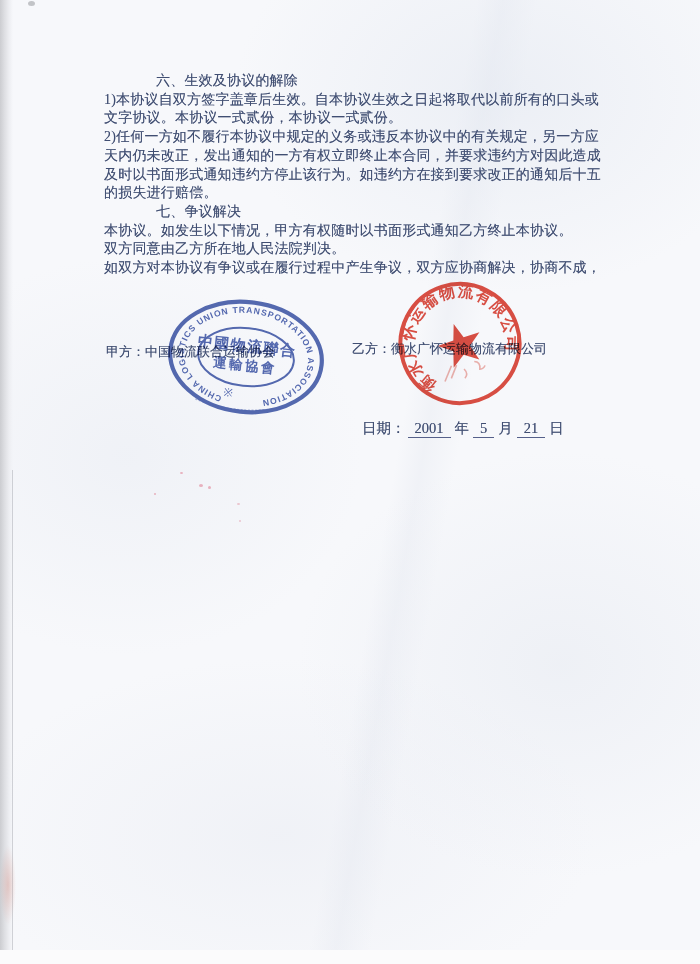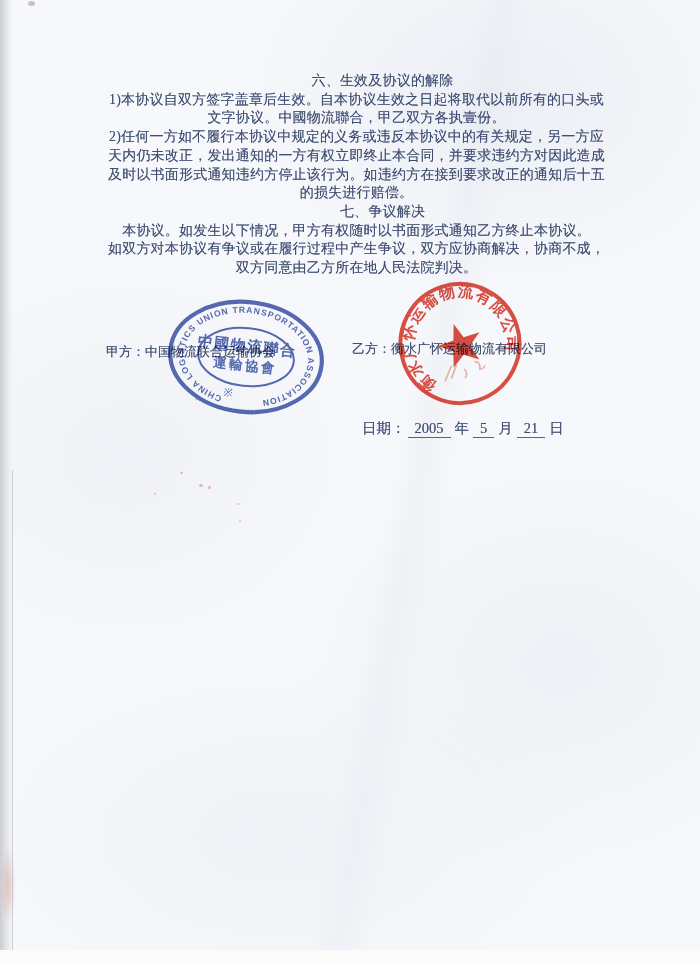--- a/index.html
+++ b/index.html
@@ -40,21 +40,21 @@
     background:radial-gradient(closest-side, rgba(214,152,142,.45), transparent);
   }
   .bottom-strip{
     position:absolute;left:0;top:950px;width:700px;height:14px;
     background:#fbfbfc;
   }
   
   .textblock{position:absolute;left:104px;top:72px;width:505px;}
   .line{
     font-size:14px;line-height:18.7px;letter-spacing:.2px;white-space:nowrap;
-    color:#404e72;text-shadow:0 0 .4px rgba(64,78,114,.55);text-align:center;
+    color:#404e72;text-shadow:0 0 .4px rgba(64,78,114,.55);
   }
   .line.indent{padding-left:52px;}
   .party{
     position:absolute;font-size:13px;color:#404e72;white-space:nowrap;
     text-shadow:0 0 .4px rgba(64,78,114,.55);
   }
   .party-a{left:106px;top:343px;}
   .party-b{left:352px;top:340px;}
   .date-line{
     position:absolute;left:362px;top:419px;font-size:14.5px;color:#404e72;
@@ -81,35 +81,35 @@
 </head>
 <body>
 
 <div class="scan">
 
   <div class="paper">
 
     <div class="textblock">
       <div class="line indent">六、生效及协议的解除</div>
       <div class="line">1)本协议自双方签字盖章后生效。自本协议生效之日起将取代以前所有的口头或</div>
-      <div class="line">文字协议。中國物流聯合，甲乙双方各执壹份。</div>
+      <div class="line">文字协议。本协议一式贰份，本协议一式贰份。</div>
       <div class="line">2)任何一方如不履行本协议中规定的义务或违反本协议中的有关规定，另一方应</div>
       <div class="line">天内仍未改正，发出通知的一方有权立即终止本合同，并要求违约方对因此造成</div>
       <div class="line">及时以书面形式通知违约方停止该行为。如违约方在接到要求改正的通知后十五</div>
       <div class="line">的损失进行赔偿。</div>
       <div class="line indent">七、争议解决</div>
       <div class="line">本协议。如发生以下情况，甲方有权随时以书面形式通知乙方终止本协议。</div>
+      <div class="line">双方同意由乙方所在地人民法院判决。</div>
       <div class="line">如双方对本协议有争议或在履行过程中产生争议，双方应协商解决，协商不成，</div>
-      <div class="line">双方同意由乙方所在地人民法院判决。</div>
     </div>
 
     <div class="party party-a">甲方：中国物流联合运输协会</div>
     <div class="party party-b">乙方：衡水广怀运输物流有限公司</div>
 
-    <div class="date-line"><span>日期：</span><span class="u">2005</span><span class="unit">年</span><span class="u">5</span><span class="unit">月</span><span class="u">21</span><span class="unit">日</span></div>
+    <div class="date-line"><span>日期：</span><span class="u">2001</span><span class="unit">年</span><span class="u">5</span><span class="unit">月</span><span class="u">21</span><span class="unit">日</span></div>
 
     <div class="stamp stamp-blue">
       <svg viewBox="0 0 160 118" width="160" height="118">
         <ellipse cx="80" cy="59" rx="76" ry="55" fill="none" stroke="#3f57a8" stroke-width="4.2"></ellipse>
         <ellipse cx="80" cy="59" rx="48" ry="29" fill="none" stroke="#3f57a8" stroke-width="2"></ellipse>
         <path id="bluearc" d="M 80 103 A 62 44 0 1 1 80.05 103" fill="none" stroke="none"></path>
         <text font-family="Liberation Sans, sans-serif" font-size="8.6" font-weight="bold" fill="#3f57a8" letter-spacing="0.3">
           <textPath href="#bluearc" startOffset="20" textLength="294">CHINA LOGISTICS UNION TRANSPORTATION ASSOCIATION</textPath>
         </text>
         <text x="80" y="53" text-anchor="middle" font-size="15" font-weight="bold" letter-spacing="1.5" fill="#3f57a8" font-family="Liberation Serif, serif">中國物流聯合</text>

